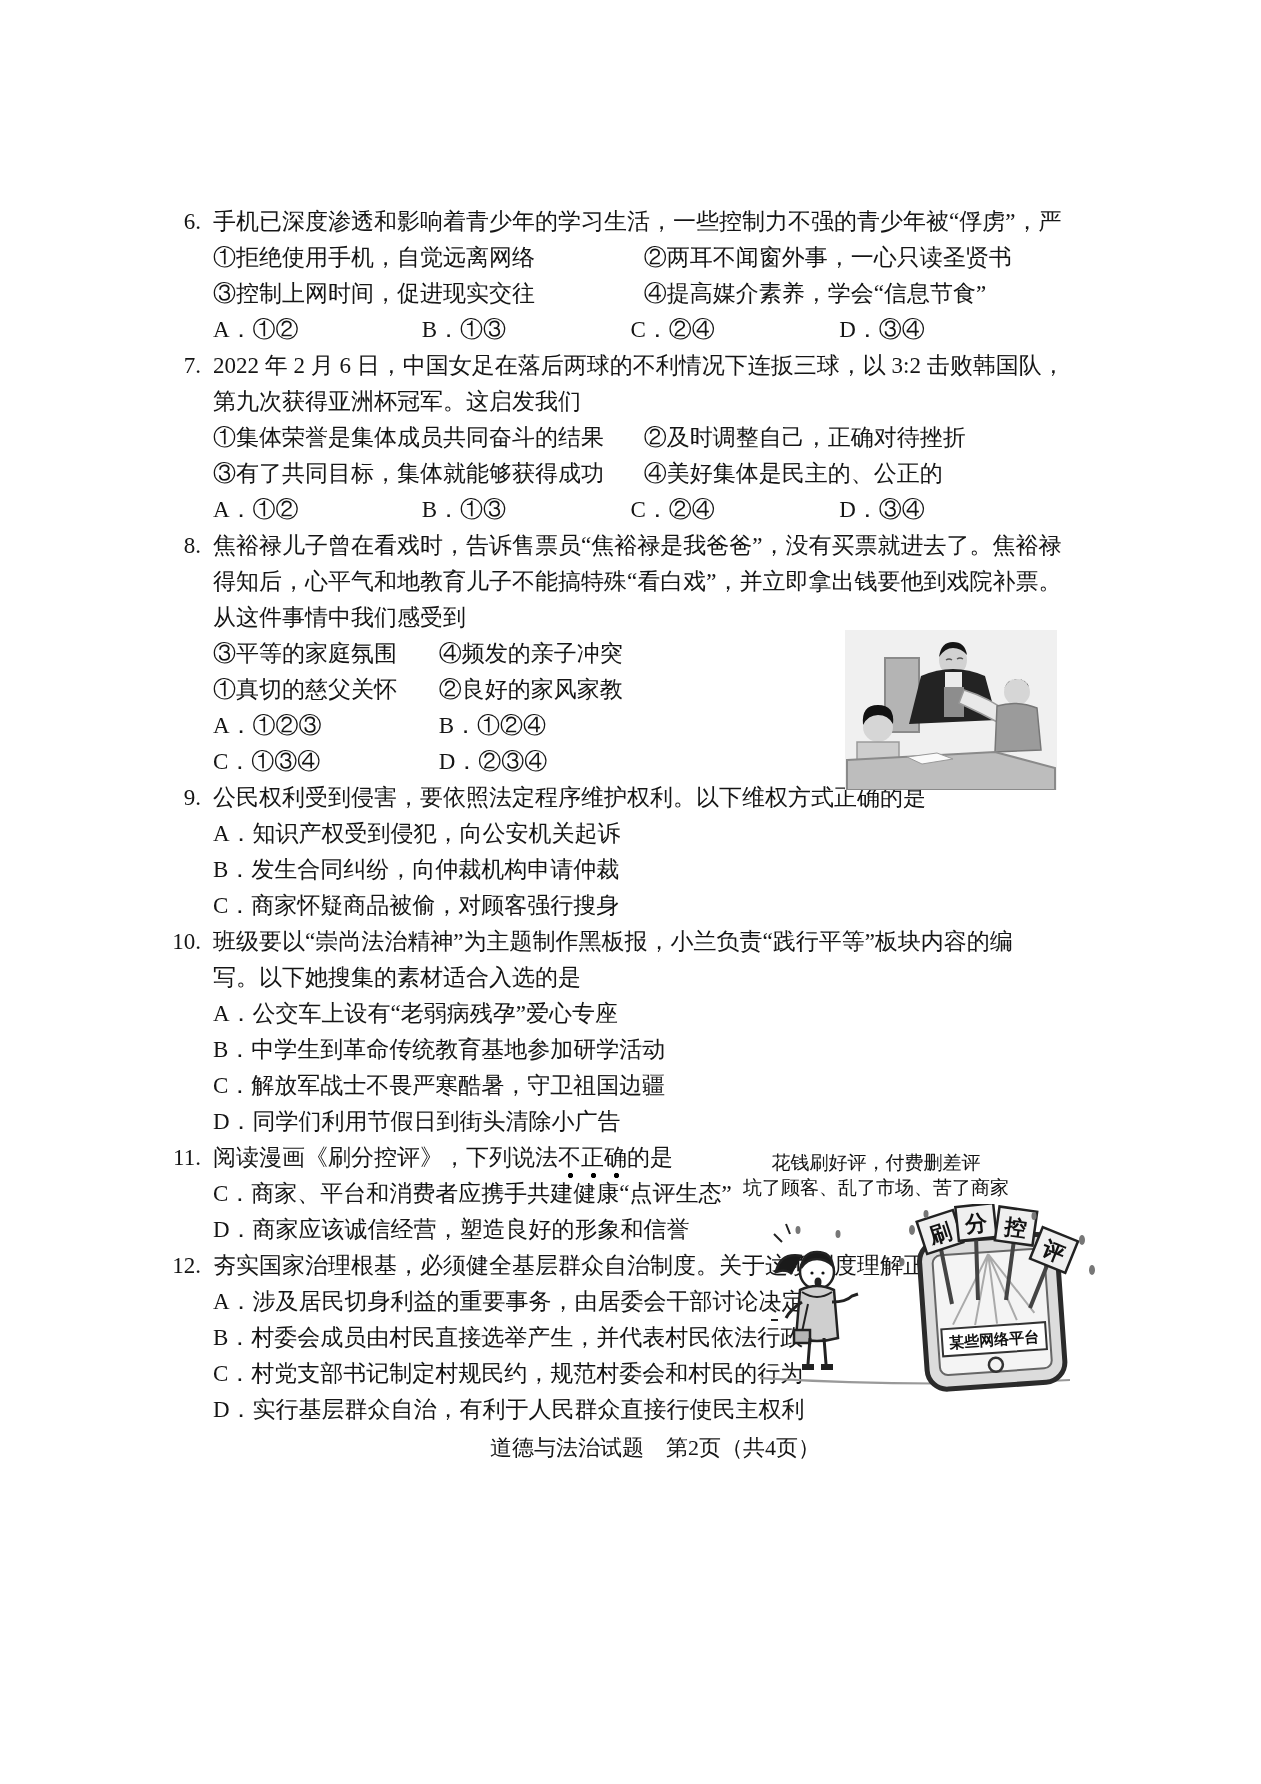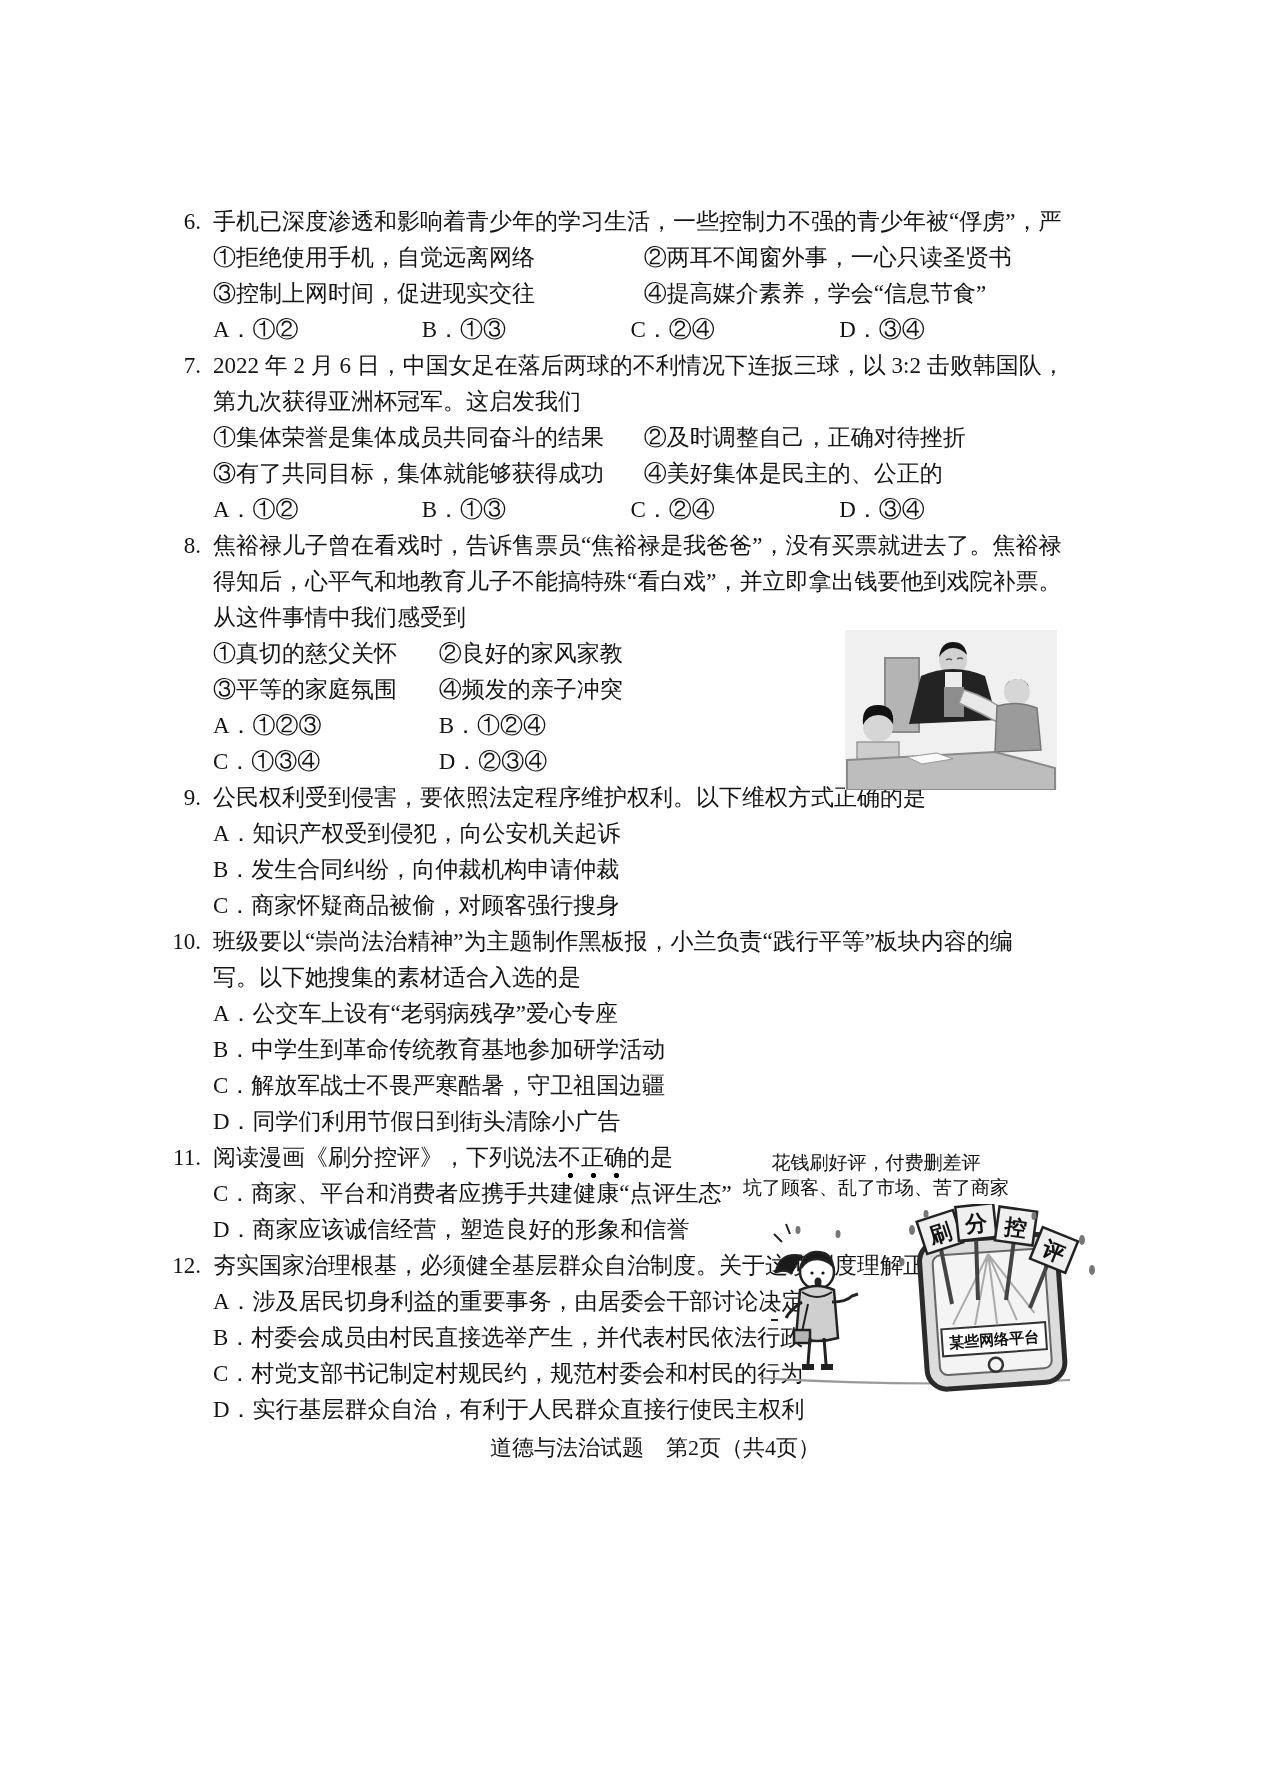--- a/index.html
+++ b/index.html
@@ -101,26 +101,26 @@
       </div>
     </div>
 
     <div class="q">
       <div class="qnum">8.</div>
       <div class="qbody">
         <div class="line">焦裕禄儿子曾在看戏时，告诉售票员“焦裕禄是我爸爸”，没有买票就进去了。焦裕禄</div>
         <div class="line">得知后，心平气和地教育儿子不能搞特殊“看白戏”，并立即拿出钱要他到戏院补票。</div>
         <div class="line">从这件事情中我们感受到</div>
         <div class="line pair-narrow">
+          <span class="col1">③平等的家庭氛围</span>
+          <span>④频发的亲子冲突</span>
+        </div>
+        <div class="line pair-narrow">
           <span class="col1">①真切的慈父关怀</span>
           <span>②良好的家风家教</span>
-        </div>
-        <div class="line pair-narrow">
-          <span class="col1">③平等的家庭氛围</span>
-          <span>④频发的亲子冲突</span>
         </div>
         <div class="line cpair">
           <span class="slot">A．①②③</span>
           <span class="slot">B．①②④</span>
         </div>
         <div class="line cpair">
           <span class="slot">C．①③④</span>
           <span class="slot">D．②③④</span>
         </div>
       </div>

